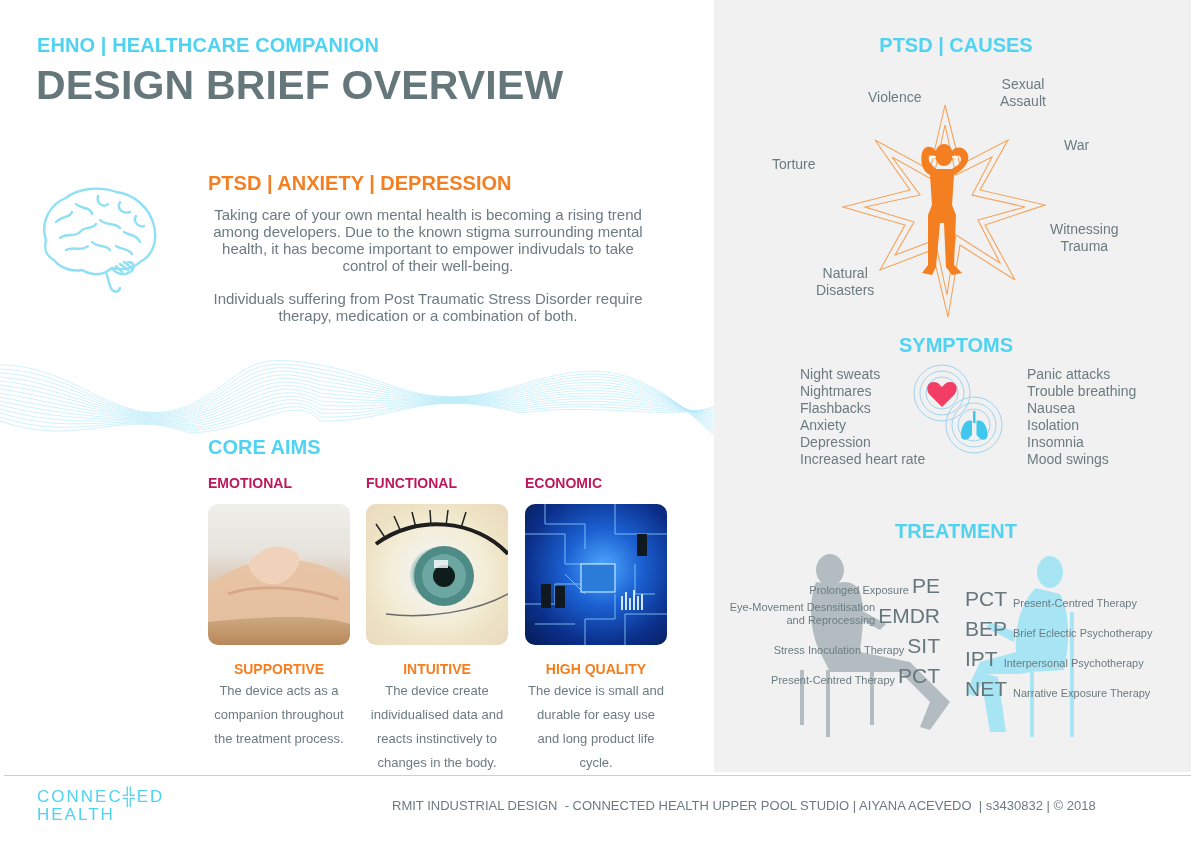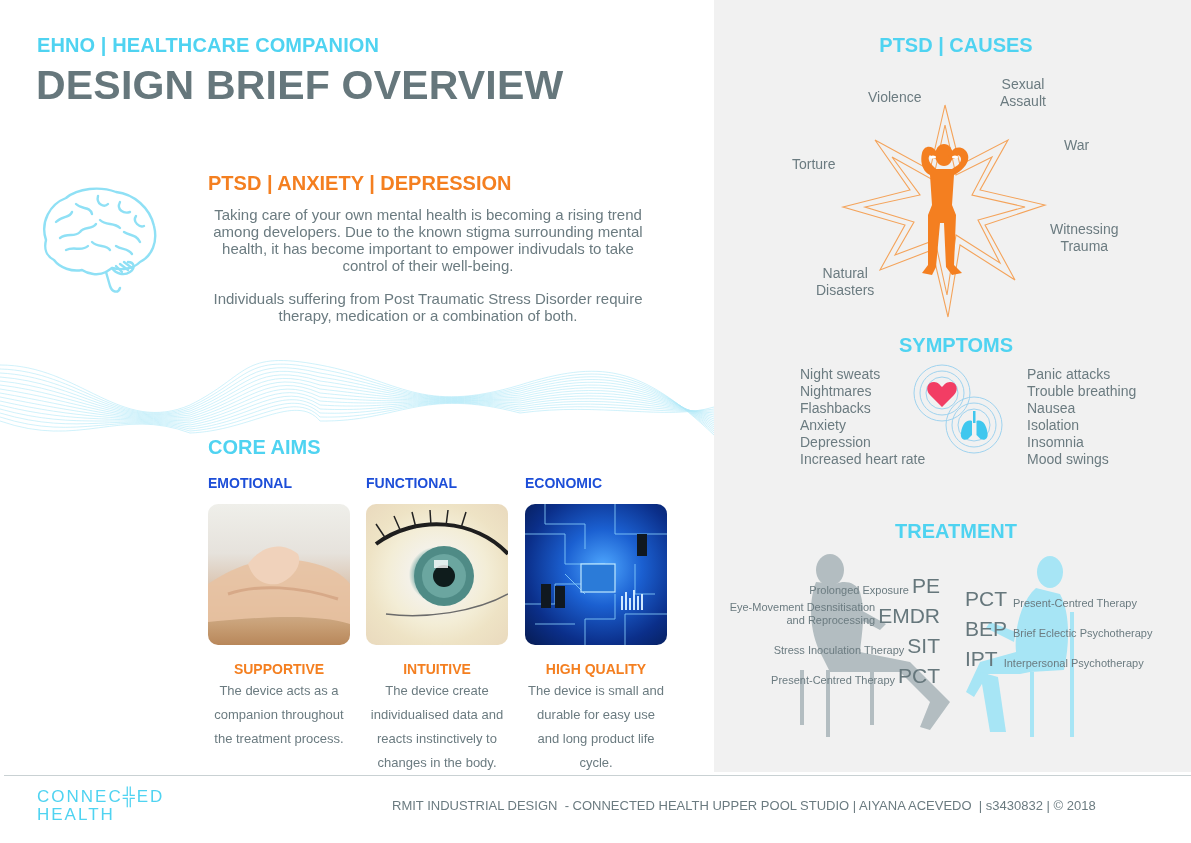--- a/index.html
+++ b/index.html
@@ -21,21 +21,21 @@
   .intro-p1 { top: 206px; }
   .intro-p2 { top: 290px; }
   .brain { left: 36px; top: 182px; width: 124px; height: 120px; }
 
   
   .wave { left: 0; top: 345px; width: 714px; height: 110px; }
 
   
   .core-heading { left: 208px; top: 436px; font-size: 20px; font-weight: bold; color: #4fd3f1; }
   .aim-col { width: 142px; }
-  .aim-label { font-size: 14px; font-weight: bold; color: #1d4ed8; height: 20px; }
+  .aim-label { font-size: 14px; font-weight: bold; color: #be185d; height: 20px; }
   .aim-img { margin-top: 9px; width: 142px; height: 141px; border-radius: 10px; overflow: hidden; position: relative; }
   .aim-title { margin-top: 16px; font-size: 14px; font-weight: bold; color: #f47f20; text-align: center; }
   .aim-desc { margin-top: 2px; font-size: 13px; line-height: 24px; color: #6b7b80; text-align: center; }
 
   .img-hands { background: linear-gradient(180deg, #efefea 0%, #e6e2dc 35%, #d9c2ad 60%, #c9a178 85%, #b8875a 100%); }
   .img-eye { background: radial-gradient(ellipse at 50% 50%, #2f5c5a 0%, #4a8a8a 14%, #6aa4a0 20%, #f4f1e8 28%, #f3edd6 50%, #eee3c5 70%, #e9d9bd 100%); }
   .img-circuit { background: radial-gradient(ellipse at 55% 45%, #4fa8ff 0%, #1b60d1 35%, #0b2f8a 70%, #061b52 100%); }
 
   
   .section-head { font-size: 20px; font-weight: bold; color: #4fd3f1; text-align: center; }
@@ -175,21 +175,21 @@
     <ellipse cx="115" cy="62" rx="3" ry="1.6"></ellipse>
   </g>
 </svg>
 
 <div class="abs cause-label" style="left:868px; top:89px;">Violence</div>
 <div class="abs cause-label" style="left:1000px; top:76px;">
   <div>Sexual</div>
   <div>Assault</div>
 </div>
 <div class="abs cause-label" style="left:1064px; top:137px;">War</div>
-<div class="abs cause-label" style="left:792px; top:156px;">Torture</div>
+<div class="abs cause-label" style="left:772px; top:156px;">Torture</div>
 <div class="abs cause-label" style="left:1050px; top:221px;">
   <div>Witnessing</div>
   <div>Trauma</div>
 </div>
 <div class="abs cause-label" style="left:816px; top:265px;">
   <div>Natural</div>
   <div>Disasters</div>
 </div>
 
 <div class="abs section-head symptoms-head">SYMPTOMS</div>
@@ -280,20 +280,24 @@
     <span class="t-full">Present-Centred Therapy</span>
   </div>
   <div class="treat-row" style="height:30px;">
     <span class="t-abbr">BEP</span>
     <span class="t-full">Brief Eclectic Psychotherapy</span>
   </div>
   <div class="treat-row" style="height:30px;">
     <span class="t-abbr">IPT</span>
     <span class="t-full">Interpersonal Psychotherapy</span>
   </div>
+  <div class="treat-row" style="height:30px;">
+    <span class="t-abbr">NET</span>
+    <span class="t-full">Narrative Exposure Therapy</span>
+  </div>
 </div>
 
 <div class="abs footer-line"></div>
 <div class="abs logo">
   <div>CONNEC╬ED</div>
   <div>HEALTH</div>
 </div>
 <div class="abs footer-text">RMIT INDUSTRIAL DESIGN  - CONNECTED HEALTH UPPER POOL STUDIO | AIYANA ACEVEDO  | s3430832 | © 2018</div>
 
 </body></html>

